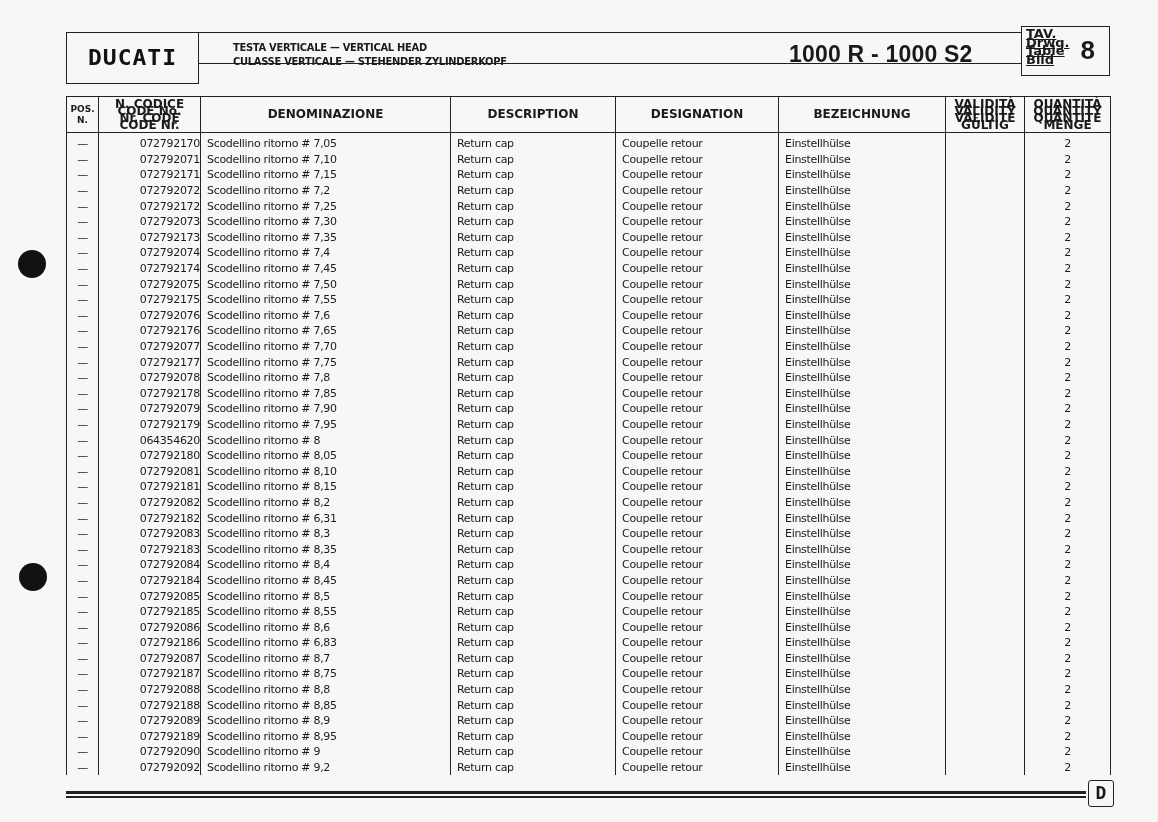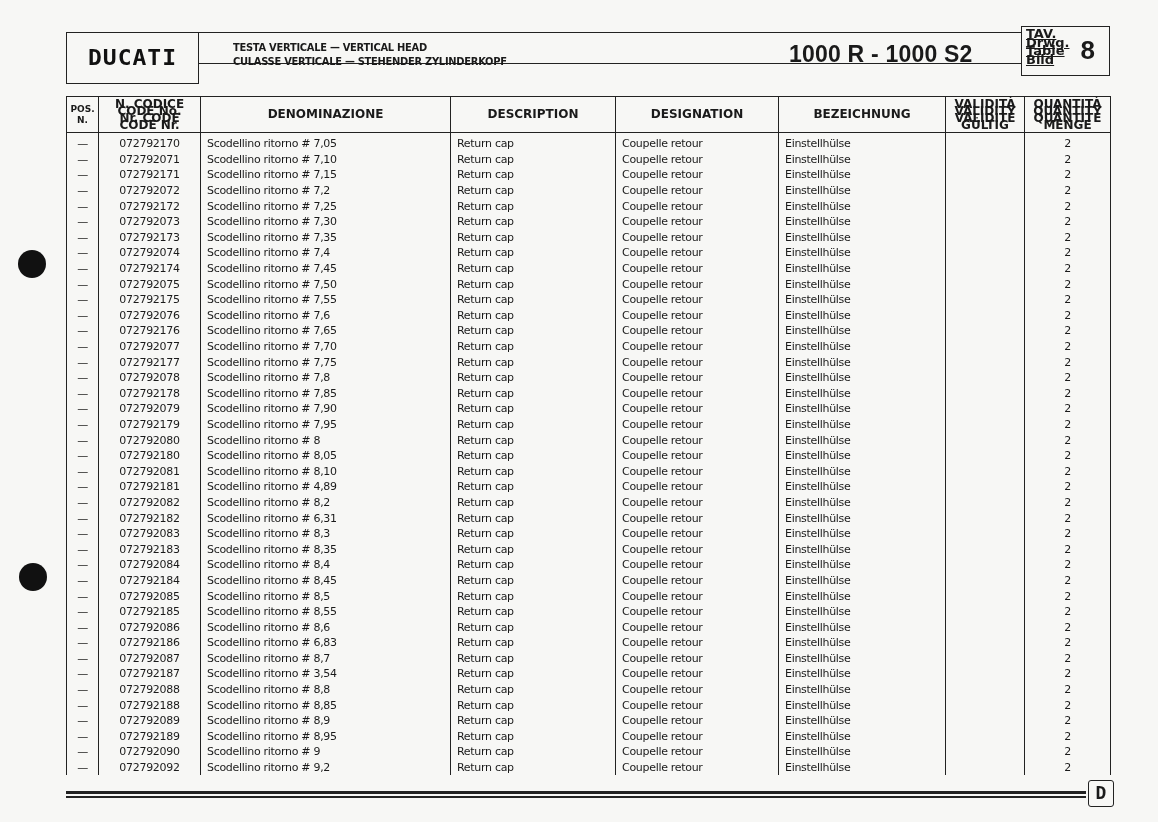--- a/index.html
+++ b/index.html
@@ -25,21 +25,21 @@
   .hdr-tav-box { position: absolute; left: 955px; top: -6px; width: 89px; height: 50px; border: 1.5px solid #222; box-sizing: border-box; }
   .tav-labels { position: absolute; left: 4px; top: 3px; font-size: 13px; font-weight: bold; line-height: 8.5px; text-decoration: underline; }
   .tav-num { position: absolute; right: 14px; top: 8px; font-family: "Liberation Sans", sans-serif; font-weight: bold; font-size: 26px; }
 
   
   table.parts { position: absolute; left: 66px; top: 96px; border-collapse: collapse; table-layout: fixed; width: 1044px; }
   table.parts th { border: 1.3px solid #222; font-size: 12px; font-weight: bold; height: 35px; padding: 0; text-align: center; line-height: 9px; }
   table.parts th.small { font-size: 12px; line-height: 7px; }
   table.parts td { font-size: 11px; height: 15.6px; padding: 0; border-left: 1.3px solid #222; border-right: 1.3px solid #222; white-space: nowrap; overflow: hidden; letter-spacing: -0.3px; }
   td.c-pos { text-align: center; }
-  td.c-code { text-align: center; }
+  td.c-code { text-align: right; }
   td.c-den, td.c-desc, td.c-des, td.c-bez { padding-left: 6px !important; }
   td.c-qty { text-align: center; }
   tr.first td { padding-top: 3px; }
 
   
   .foot-line { position: absolute; left: 66px; width: 1020px; background: #222; }
   .foot-line.l1 { top: 791px; height: 2.5px; }
   .foot-line.l2 { top: 796px; height: 2px; }
   .foot-logo { position: absolute; left: 1088px; top: 780px; width: 26px; height: 27px; border: 1.5px solid #222; border-radius: 3px; box-sizing: border-box; font-family: "DejaVu Sans Mono", monospace; font-weight: bold; font-size: 18px; line-height: 23px; text-align: center; }
 </style>
@@ -296,21 +296,21 @@
         <td class="c-code">072792179</td>
         <td class="c-den">Scodellino ritorno # 7,95</td>
         <td class="c-desc">Return cap</td>
         <td class="c-des">Coupelle retour</td>
         <td class="c-bez">Einstellhülse</td>
         <td class="c-val"></td>
         <td class="c-qty">2</td>
       </tr>
       <tr>
         <td class="c-pos">—</td>
-        <td class="c-code">072792080</td>
+        <td class="c-code">064354620</td>
         <td class="c-den">Scodellino ritorno # 8</td>
         <td class="c-desc">Return cap</td>
         <td class="c-des">Coupelle retour</td>
         <td class="c-bez">Einstellhülse</td>
         <td class="c-val"></td>
         <td class="c-qty">2</td>
       </tr>
       <tr>
         <td class="c-pos">—</td>
         <td class="c-code">072792180</td>
@@ -327,21 +327,21 @@
         <td class="c-den">Scodellino ritorno # 8,10</td>
         <td class="c-desc">Return cap</td>
         <td class="c-des">Coupelle retour</td>
         <td class="c-bez">Einstellhülse</td>
         <td class="c-val"></td>
         <td class="c-qty">2</td>
       </tr>
       <tr>
         <td class="c-pos">—</td>
         <td class="c-code">072792181</td>
-        <td class="c-den">Scodellino ritorno # 4,89</td>
+        <td class="c-den">Scodellino ritorno # 8,15</td>
         <td class="c-desc">Return cap</td>
         <td class="c-des">Coupelle retour</td>
         <td class="c-bez">Einstellhülse</td>
         <td class="c-val"></td>
         <td class="c-qty">2</td>
       </tr>
       <tr>
         <td class="c-pos">—</td>
         <td class="c-code">072792082</td>
         <td class="c-den">Scodellino ritorno # 8,2</td>
@@ -447,21 +447,21 @@
         <td class="c-den">Scodellino ritorno # 8,7</td>
         <td class="c-desc">Return cap</td>
         <td class="c-des">Coupelle retour</td>
         <td class="c-bez">Einstellhülse</td>
         <td class="c-val"></td>
         <td class="c-qty">2</td>
       </tr>
       <tr>
         <td class="c-pos">—</td>
         <td class="c-code">072792187</td>
-        <td class="c-den">Scodellino ritorno # 3,54</td>
+        <td class="c-den">Scodellino ritorno # 8,75</td>
         <td class="c-desc">Return cap</td>
         <td class="c-des">Coupelle retour</td>
         <td class="c-bez">Einstellhülse</td>
         <td class="c-val"></td>
         <td class="c-qty">2</td>
       </tr>
       <tr>
         <td class="c-pos">—</td>
         <td class="c-code">072792088</td>
         <td class="c-den">Scodellino ritorno # 8,8</td>

